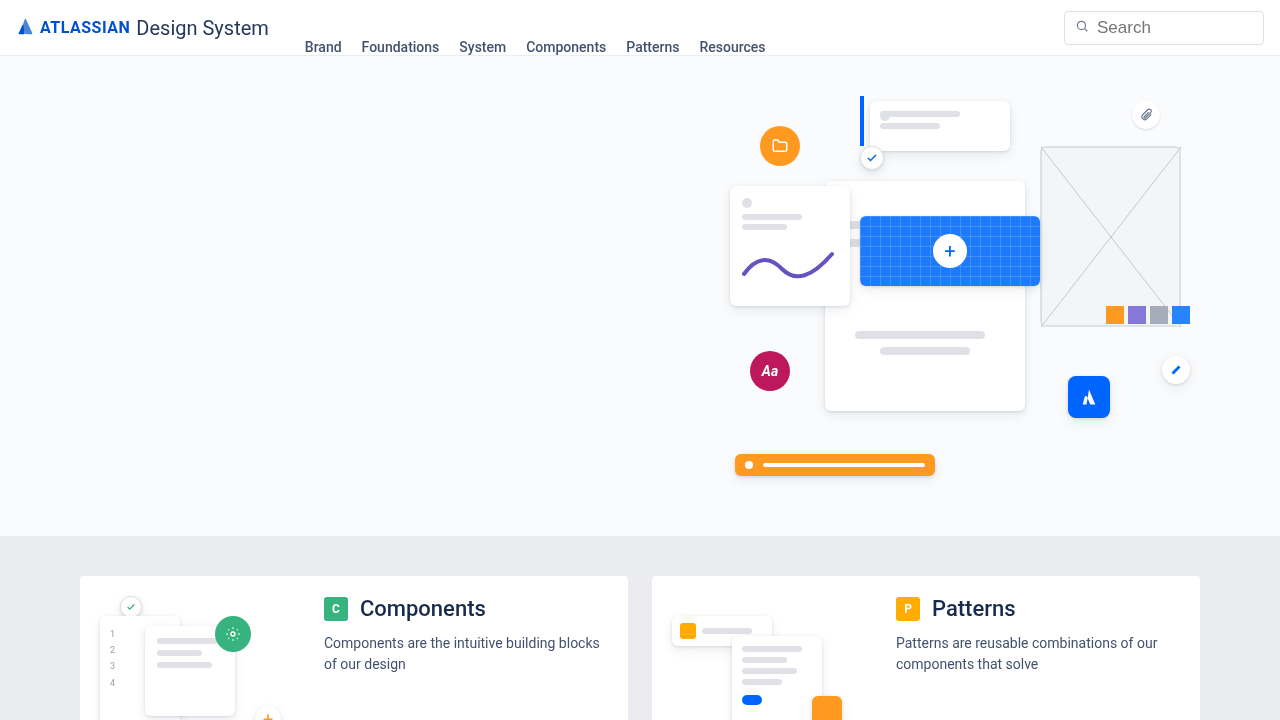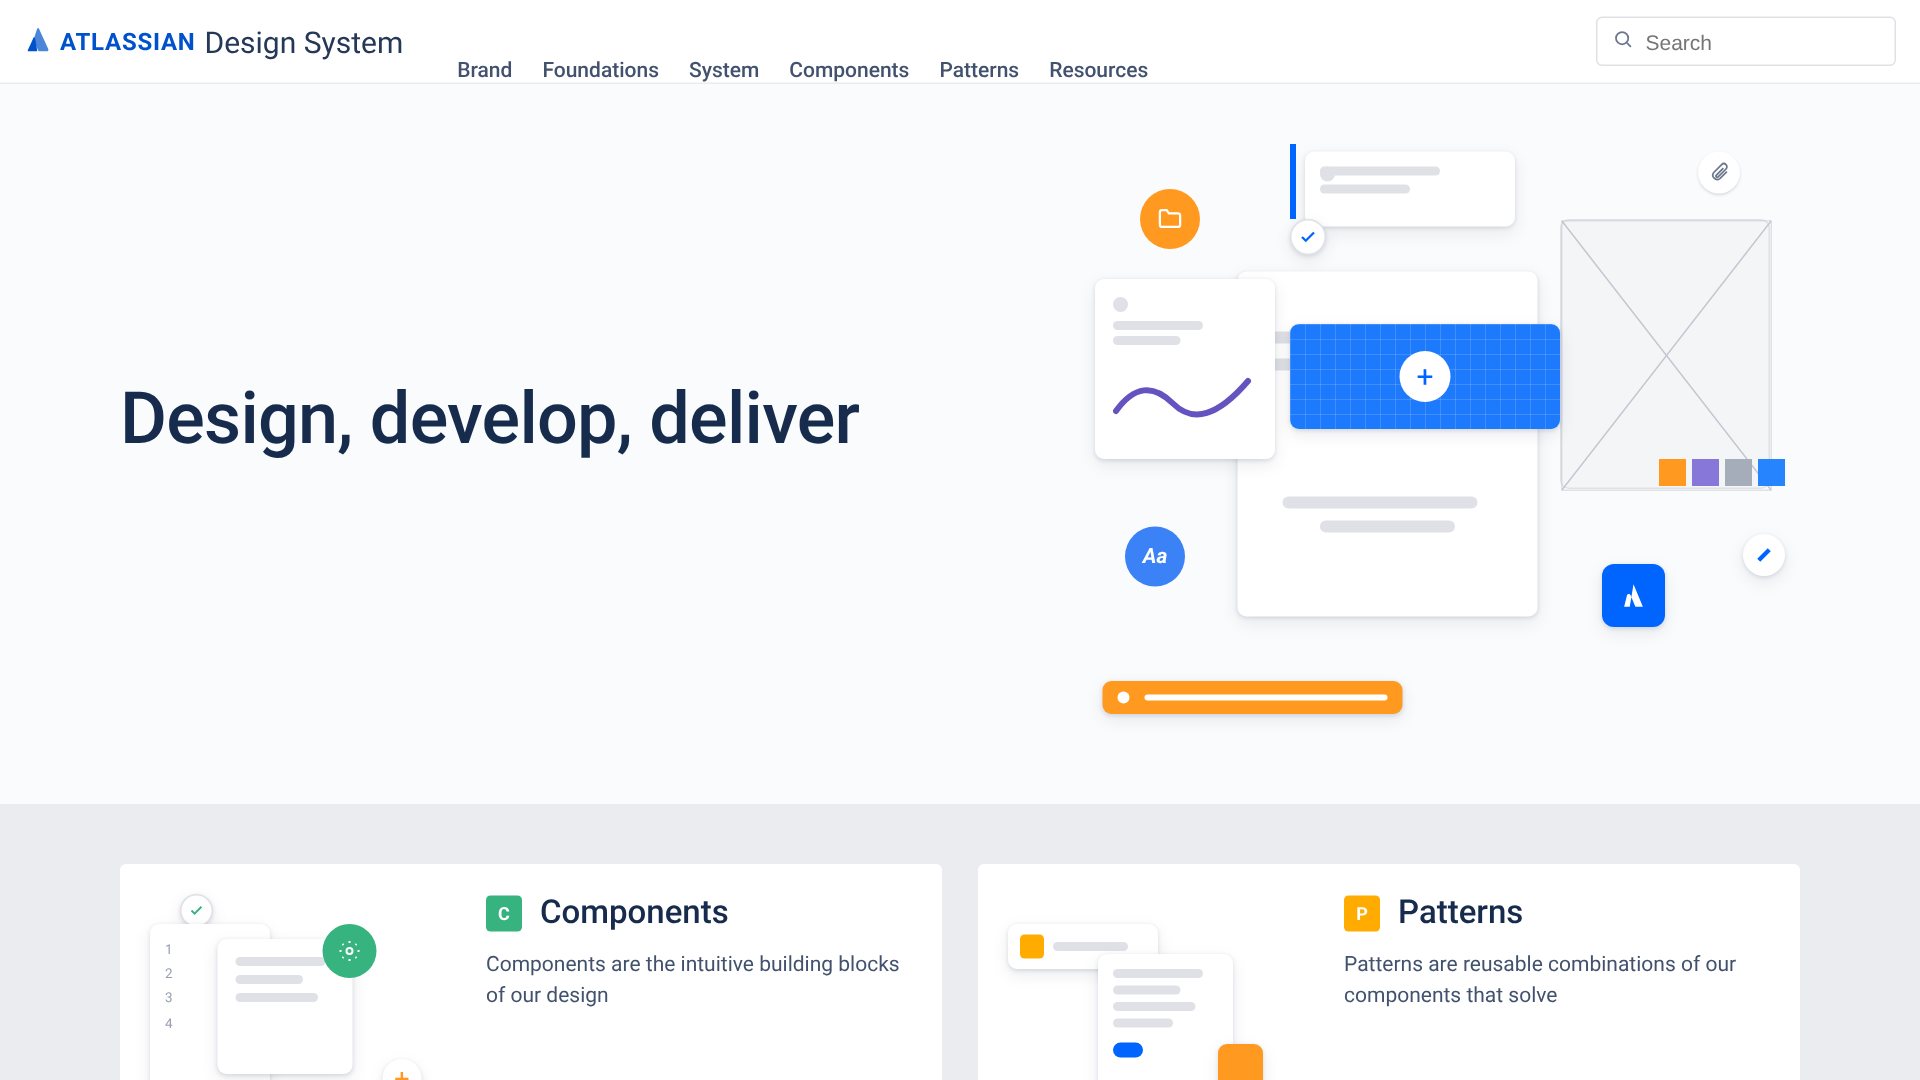--- a/index.html
+++ b/index.html
@@ -9,21 +9,21 @@
 .header { height: 56px; display: flex; align-items: center; padding: 0 16px; border-bottom: 1px solid #EBECF0; background: #fff; }
 .logo { display: flex; align-items: center; gap: 4px; margin-right: 36px; }
 .logo-mark { color: #0052CC; }
 .logo-brand { font-weight: 700; color: #0052CC; letter-spacing: 0.5px; font-size: 16px; }
 .logo-sub { font-weight: 400; color: #253858; font-size: 20px; margin-left: 2px; }
 .nav { display: flex; gap: 20px; }
 .nav a { color: #42526E; text-decoration: none; font-size: 14px; font-weight: 500; cursor: pointer; margin-top: 39px; }
 .spacer { flex: 1; }
 .search { display: flex; align-items: center; border: 1px solid #DFE1E6; border-radius: 4px; padding: 6px 10px; width: 200px; gap: 8px; }
 .search svg { color: #6B778C; }
-.search input { border: none; outline: none; font-size: 14px; color: #000000; width: 100%; background: transparent; }
+.search input { border: none; outline: none; font-size: 17px; color: #000000; width: 100%; background: transparent; }
 
 
 .hero { background: #FAFBFC; padding: 80px 80px 100px 80px; display: flex; align-items: center; justify-content: space-between; height: 480px; }
 .hero-text { max-width: 560px; }
 .hero-title { font-size: 48px; font-weight: 500; color: #172B4D; letter-spacing: -0.5px; margin-bottom: 16px; }
 .hero-subtitle { font-size: 20px; color: #253858; line-height: 1.5; font-weight: 400; }
 
 .hero-graphic { position: relative; width: 480px; height: 380px; }
 .hg { position: absolute; box-shadow: 0 1px 3px rgba(9,30,66,0.12), 0 4px 12px rgba(9,30,66,0.08); border-radius: 6px; background: #fff; }
 
@@ -73,21 +73,20 @@
           <circle cx="11" cy="11" r="7"></circle>
           <line x1="21" y1="21" x2="16.5" y2="16.5"></line>
         </svg>
     </span>
     <input type="text" placeholder="Search" style="">
   </div>
 </header>
 
 <section class="hero">
   <div class="hero-text">
-    <h1 class="hero-title">Design, develop, deliver</h1>
   </div>
 
   <div class="hero-graphic">
 
     <div class="hg" style="width:140px;height:180px;right:20px;top:50px;background:#F4F5F7;border:1px solid #DFE1E6;box-shadow:none;">
       <svg width="140" height="180">
           <line x1="0" y1="0" x2="140" y2="180" stroke="#C1C7D0" stroke-width="1"></line>
           <line x1="140" y1="0" x2="0" y2="180" stroke="#C1C7D0" stroke-width="1"></line>
           <rect x="0" y="0" width="140" height="180" fill="none" stroke="#C1C7D0"></rect>
         </svg>
@@ -145,21 +144,21 @@
           <path d="M2 30 Q 20 5, 40 25 T 90 10" fill="none" stroke="#6554C0" stroke-width="4" stroke-linecap="round"></path>
         </svg>
     </div>
 
     <div class="circle icon-circle" style="position:absolute;left:40px;top:30px;background:#FF991F;">
       <svg width="18" height="18" viewBox="0 0 24 24" fill="none" stroke="#fff" stroke-width="2">
           <path d="M3 6a2 2 0 012-2h4l2 3h8a2 2 0 012 2v8a2 2 0 01-2 2H5a2 2 0 01-2-2V6z"></path>
         </svg>
     </div>
 
-    <div class="circle icon-circle" style="position:absolute;left:30px;top:255px;background:#3b82f6;font-weight:700;font-style:italic;font-size:14px;">Aa</div>
+    <div class="circle icon-circle" style="position:absolute;left:30px;top:255px;background:#be185d;font-weight:700;font-style:italic;font-size:14px;">Aa</div>
 
     <div class="hg" style="right:90px;top:280px;width:42px;height:42px;background:#0065FF;display:flex;align-items:center;justify-content:center;border-radius:8px;">
       <svg width="20" height="20" viewBox="0 0 32 32" fill="#fff">
           <path d="M16 4L26 28H18L13 16c-1-2-3-2-4 0L6 28h6L16 4z"></path>
         </svg>
     </div>
 
     <div class="hg" style="left:15px;bottom:0;width:200px;height:22px;background:#FF991F;display:flex;align-items:center;padding:0 10px;gap:10px;">
       <div class="circle" style="width:8px;height:8px;background:#fff;"></div>
       <div style="flex:1;height:4px;background:#fff;border-radius:2px;"></div>

